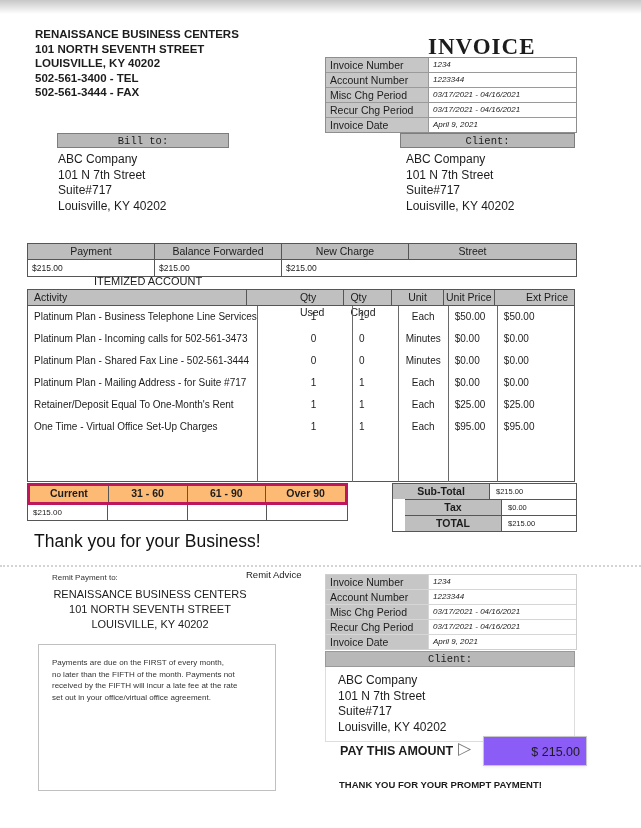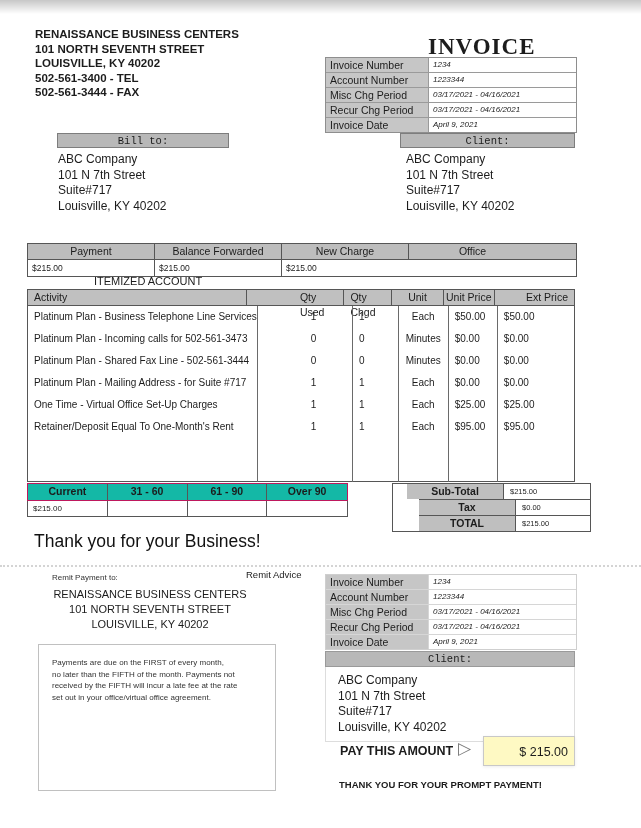--- a/index.html
+++ b/index.html
@@ -49,30 +49,30 @@
   .it-body{display:flex;height:176px;}
   .it-col{box-sizing:border-box;border-right:1px solid #6a6a6a;}
   .it-col:last-child{border-right:none;}
   .it-cell{height:22px;line-height:22px;font-size:10px;white-space:nowrap;overflow:hidden;}
   .w-act{width:241px;} .w-qu{width:55px;margin-left:47px;} .w-qc{width:52px;}
   .w-unit{width:57px;} .w-up{width:56px;} .w-ext{width:87px;}
   .pl6{padding-left:6px;box-sizing:border-box;} .ctr{text-align:center;}
   .rt{text-align:right;padding-right:6px;box-sizing:border-box;}
   
   .age-table{left:27px;top:483px;width:321px;}
-  .age-head{display:flex;height:16px;background:#14b8a6;border:1px solid #be185d;}
+  .age-head{display:flex;height:16px;background:#fdba74;border:3px solid #be185d;}
   .age-hcell{width:80px;box-sizing:border-box;border-right:1px solid #565656;
     font-weight:bold;font-size:10.5px;line-height:15px;text-align:center;}
   .age-hcell:last-child{border-right:none;}
   .age-vals{display:flex;height:15px;border:1px solid #565656;border-top:none;background:#fff;}
   .age-vcell{width:80px;box-sizing:border-box;border-right:1px solid #565656;
     font-size:8px;line-height:15px;padding-left:5px;}
   .age-vcell:last-child{border-right:none;}
   
-  .tot-table{left:392px;top:483px;width:183px;border:1px solid #565656;padding-left:14px;}
+  .tot-table{left:392px;top:483px;width:183px;border:1px solid #565656;}
   .tot-row{display:flex;height:15px;background:#fff;}
   .tot-row + .tot-row{border-top:1px solid #565656;margin-left:12px;}
   .tot-label{width:97px;background:#bfbfbf;border-right:1px solid #565656;
     font-weight:bold;font-size:10.5px;line-height:15px;text-align:center;box-sizing:border-box;}
   .tot-value{flex:1;font-size:7.5px;line-height:15px;padding-left:6px;}
   .thanks{left:34px;top:531px;font-size:17.5px;color:#111;}
   .divider{left:0;top:565px;width:641px;border-top:2px dotted #d4d4d4;}
   .remit-label{left:52px;top:573px;font-size:8px;color:#333;}
   .remit-advice{left:246px;top:569px;font-size:9.5px;}
   .remit-company{left:30px;top:587px;width:240px;text-align:center;
@@ -81,21 +81,21 @@
     box-sizing:border-box;}
   .policy-text{margin:12px 10px 0 13px;font-size:8px;line-height:11.5px;color:#333;
     white-space:pre-line;}
   .client-box{left:325px;top:651px;width:250px;}
   .client-box .bar{height:16px;line-height:15px;border:1px solid #9a9a9a;}
   .client-body{border:1px solid #ddd;border-top:none;background:#fff;
     padding:6px 0 6px 12px;}
   .pay-label{left:340px;top:744px;font-weight:bold;font-size:12.5px;}
   .pay-arrow{left:458px;top:738px;font-size:17px;color:#7a7a7a;
     font-family:"DejaVu Sans",sans-serif;}
-  .amount-box{left:483px;top:736px;width:92px;height:30px;background:#fef9c3;
+  .amount-box{left:483px;top:736px;width:104px;height:30px;background:#8b5cf6;
     border:1px solid #c8c8c8;box-shadow:0 1px 3px rgba(0,0,0,0.08);
     font-size:12.5px;line-height:30px;text-align:right;padding-right:6px;
     box-sizing:border-box;}
   .prompt-footer{left:339px;top:779px;font-weight:bold;font-size:9.5px;}
 </style>
 </head>
 <body>
 
 <div class="abs top-shade"></div>
 
@@ -146,21 +146,21 @@
   <div>101 N 7th Street</div>
   <div>Suite#717</div>
   <div>Louisville, KY 40202</div>
 </div>
 
 <div class="abs sum-table">
   <div class="sum-head">
     <div class="sum-cell">Payment</div>
     <div class="sum-cell">Balance Forwarded</div>
     <div class="sum-cell">New Charge</div>
-    <div class="sum-cell">Office</div>
+    <div class="sum-cell">Street</div>
   </div>
   <div class="sum-vals">
     <div class="sum-cell">$215.00</div>
     <div class="sum-cell">$215.00</div>
     <div class="sum-cell">$215.00</div>
   </div>
 </div>
 
 <div class="abs itemized-label">ITEMIZED ACCOUNT</div>
 
@@ -172,22 +172,22 @@
     <div class="it-hcell w-unit ctr">Unit</div>
     <div class="it-hcell w-up ctr">Unit Price</div>
     <div class="it-hcell w-ext rt">Ext Price</div>
   </div>
   <div class="it-body">
     <div class="it-col w-act">
       <div class="it-cell pl6">Platinum Plan - Business Telephone Line Services</div>
       <div class="it-cell pl6">Platinum Plan - Incoming calls for 502-561-3473</div>
       <div class="it-cell pl6">Platinum Plan -  Shared Fax Line - 502-561-3444</div>
       <div class="it-cell pl6">Platinum Plan -  Mailing Address - for Suite #717</div>
+      <div class="it-cell pl6">Retainer/Deposit Equal To One-Month's Rent</div>
       <div class="it-cell pl6">One Time -  Virtual Office  Set-Up  Charges</div>
-      <div class="it-cell pl6">Retainer/Deposit Equal To One-Month's Rent</div>
     </div>
     <div class="it-col w-qu">
       <div class="it-cell pl6">1</div>
       <div class="it-cell pl6">0</div>
       <div class="it-cell pl6">0</div>
       <div class="it-cell pl6">1</div>
       <div class="it-cell pl6">1</div>
       <div class="it-cell pl6">1</div>
     </div>
     <div class="it-col w-qc">

